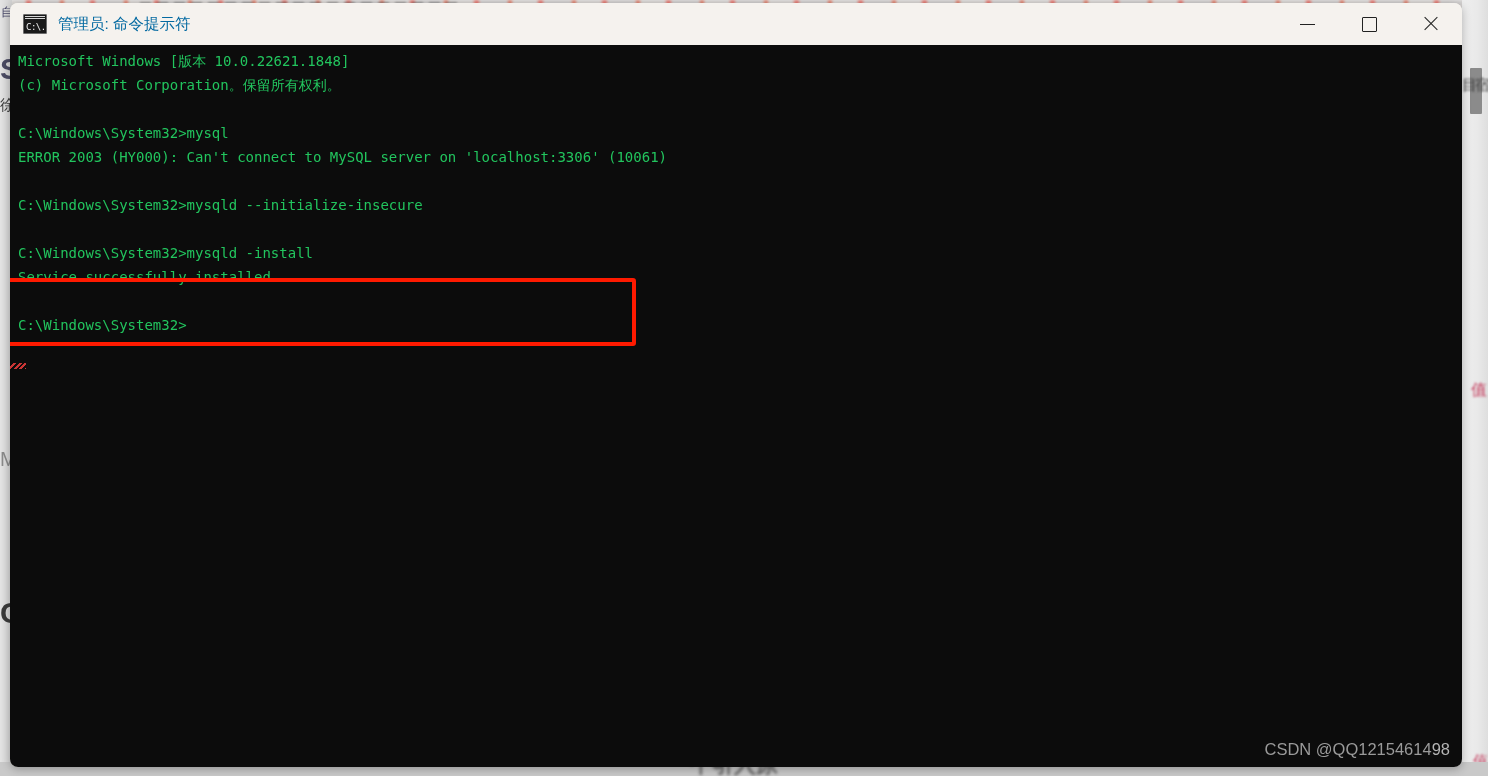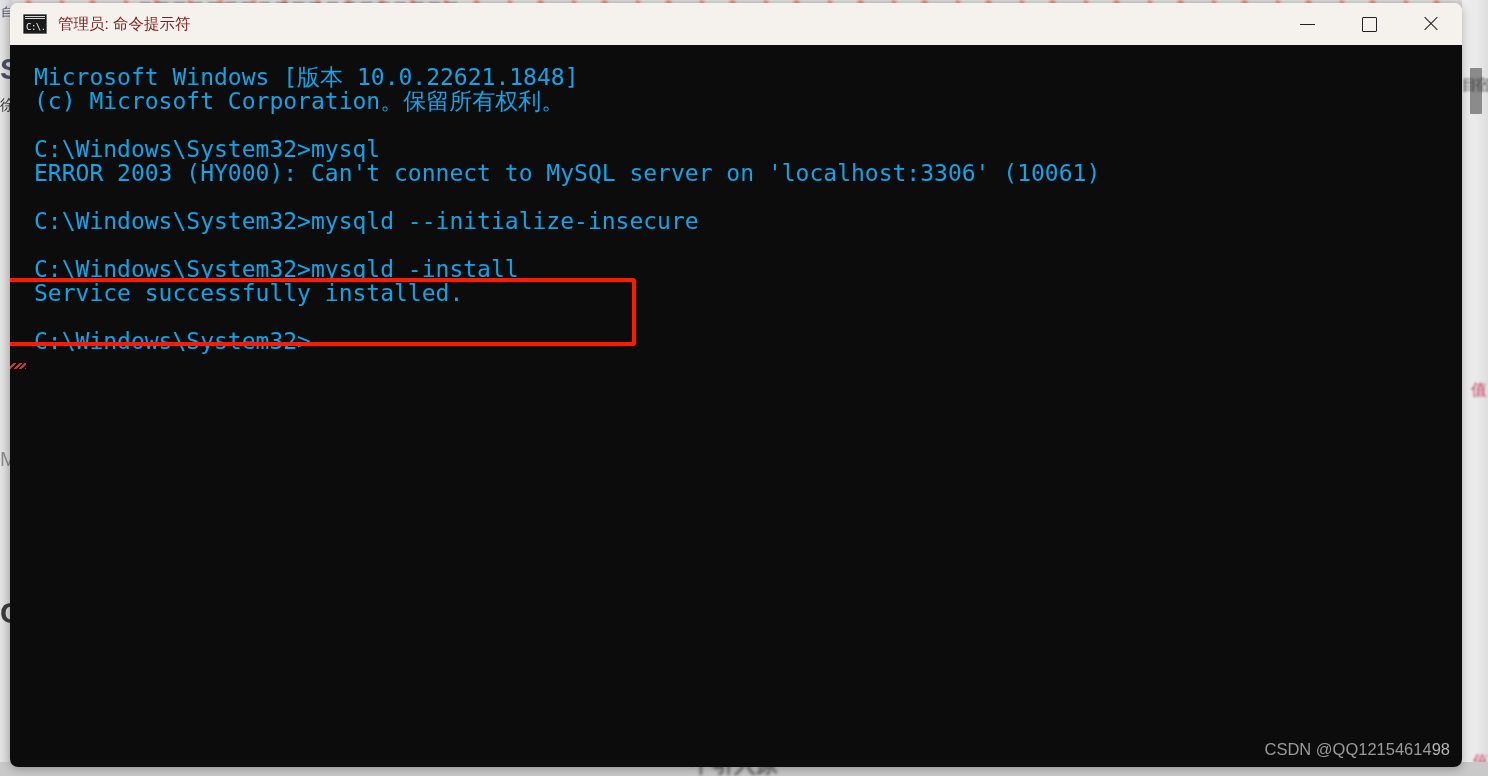--- a/index.html
+++ b/index.html
@@ -173,21 +173,21 @@
     left: 2px; bottom: 0px;
     font-family: "DejaVu Sans Mono", monospace;
     font-size: 9px;
     color: #f2f2f2;
     line-height: 11px;
     letter-spacing: -0.5px;
   }
   .title-text {
     margin-left: 11px;
     font-size: 15.5px;
-    color: #7f1d1d;
+    color: #0369a1;
     font-family: "Liberation Sans", sans-serif;
     white-space: nowrap;
   }
   .win-controls {
     position: absolute;
     right: 0; top: 0;
     height: 42px;
     display: flex;
   }
   .win-btn {
@@ -218,25 +218,25 @@
   .console {
     position: relative;
     height: 722px;
     background: #0c0c0c;
     overflow: hidden;
   }
   .console-text {
     position: absolute;
     left: 8px;
     top: 4px;
-    margin: 16px;
+    margin: 0;
     font-family: "DejaVu Sans Mono", "Liberation Mono", monospace;
-    font-size: 23px;
+    font-size: 14px;
     line-height: 24px;
-    color: #0ea5e9;
+    color: #22c55e;
     white-space: pre;
     letter-spacing: 0px;
   }
   .highlight-box {
     position: absolute;
     left: -6px;
     top: 233px;
     width: 632px;
     height: 68px;
     border: 4px solid #ff1a00;

